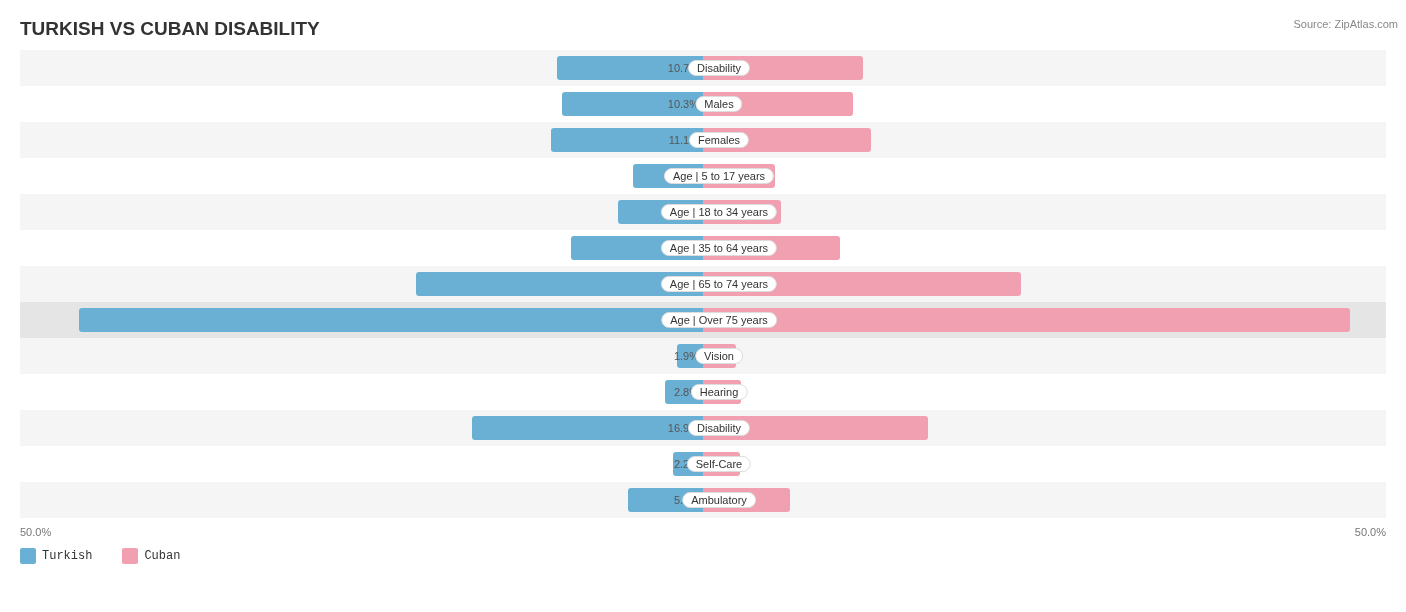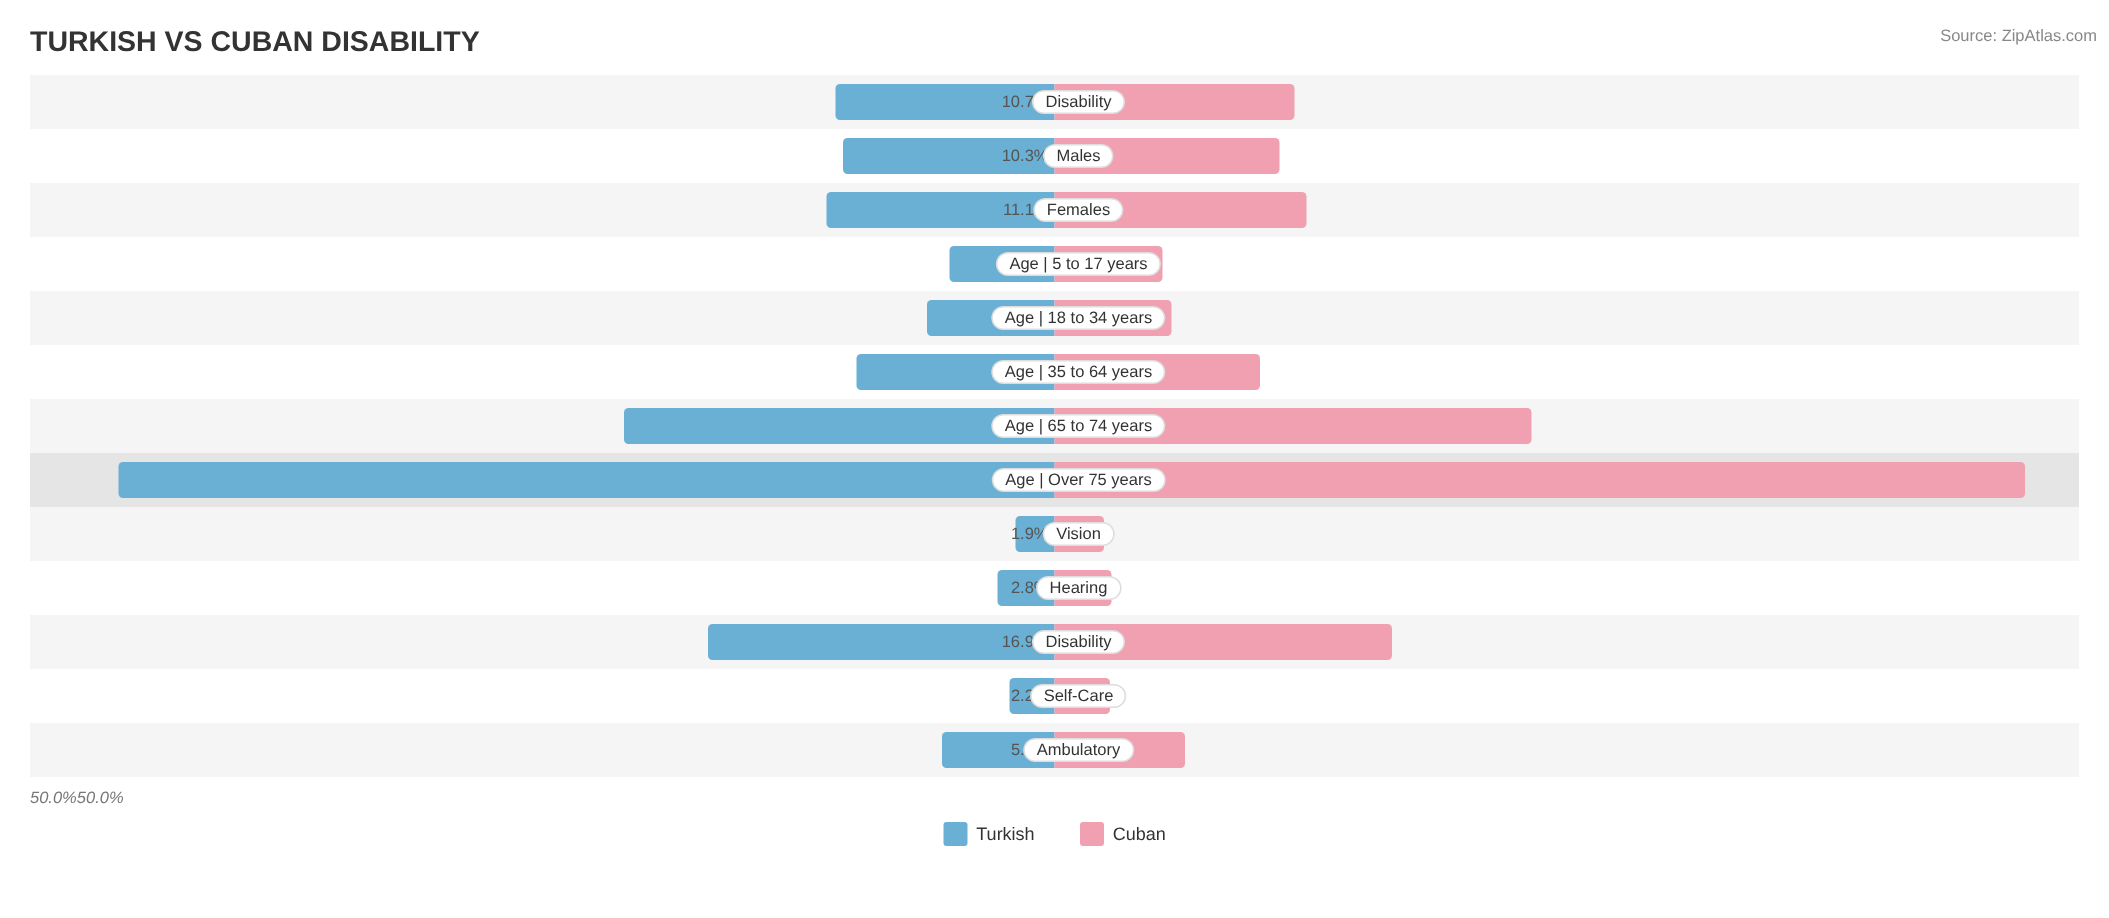--- a/index.html
+++ b/index.html
@@ -97,33 +97,33 @@
       position: absolute;
       left: calc(50% + 4px);
       top: 50%;
       transform: translateY(-50%);
       font-size: 11px;
       color: #555;
       white-space: nowrap;
     }
     .axis-row {
       display: flex;
+      justify-content: space-between;
       padding: 4px 0;
       font-size: 11px;
       color: #777;
       margin-top: 4px;
-      font-style: italic;
     }
     .legend {
       display: flex;
-      justify-content: center;
       gap: 30px;
       margin-top: 6px;
       font-size: 12px;
       color: #333;
+      font-family: Liberation Mono, monospace;
     }
     .legend-item {
       display: flex;
       align-items: center;
       gap: 6px;
     }
     .legend-box {
       width: 16px;
       height: 16px;
       border-radius: 2px;

